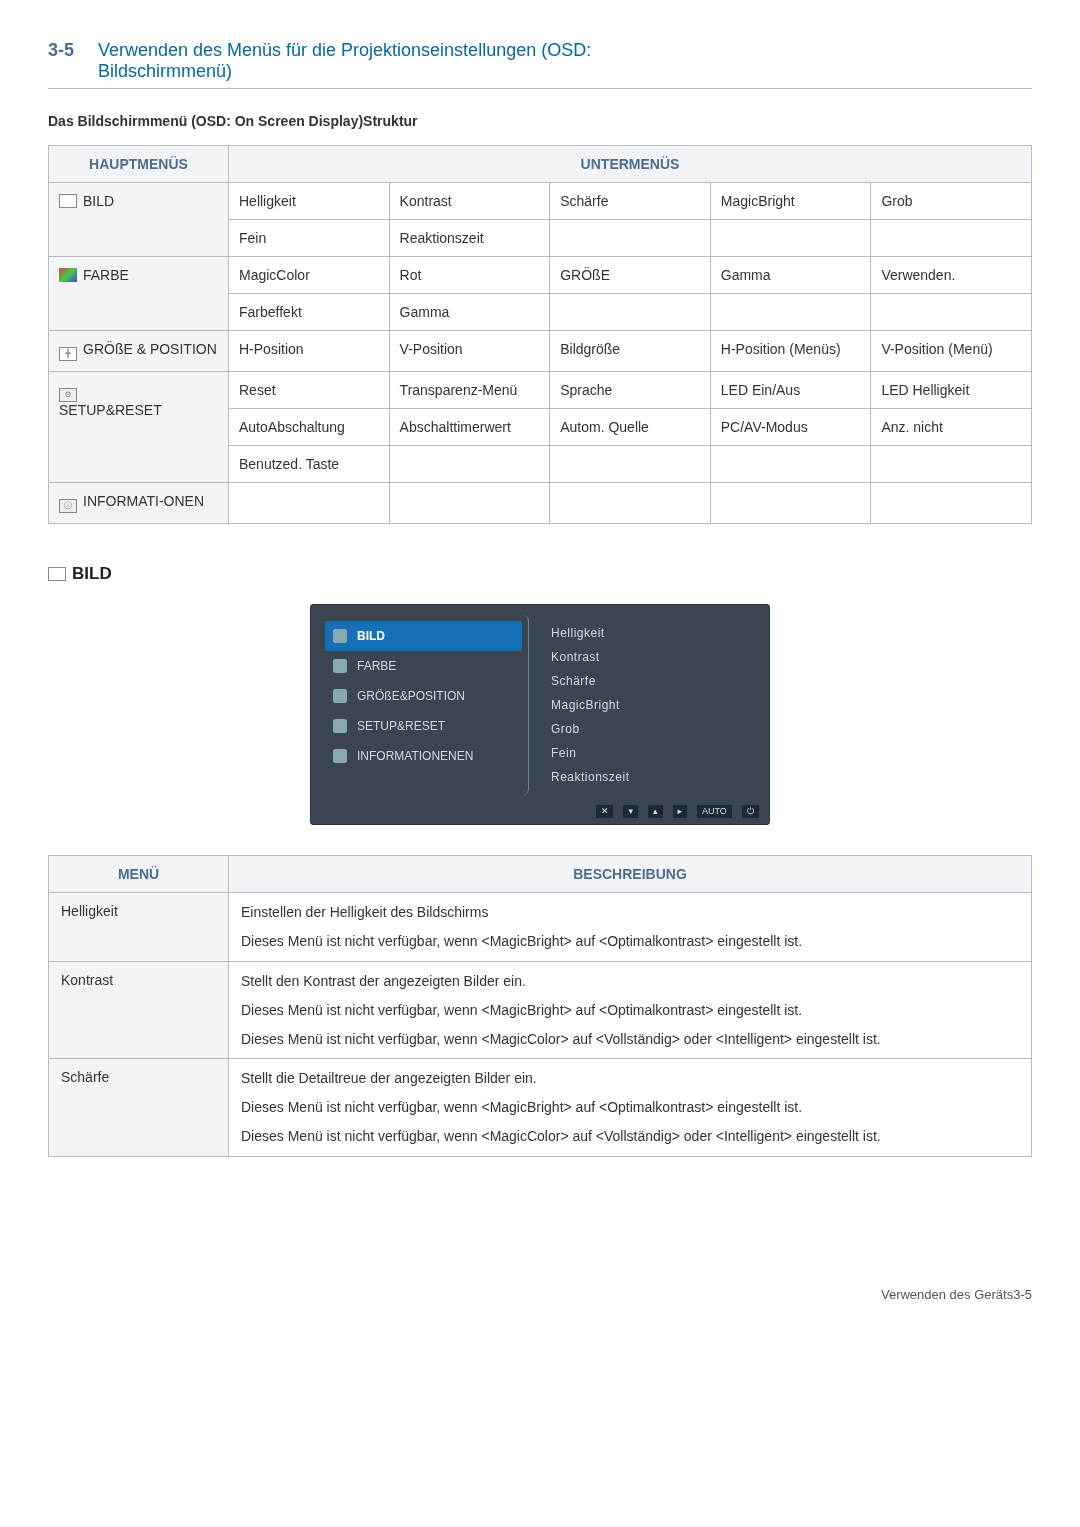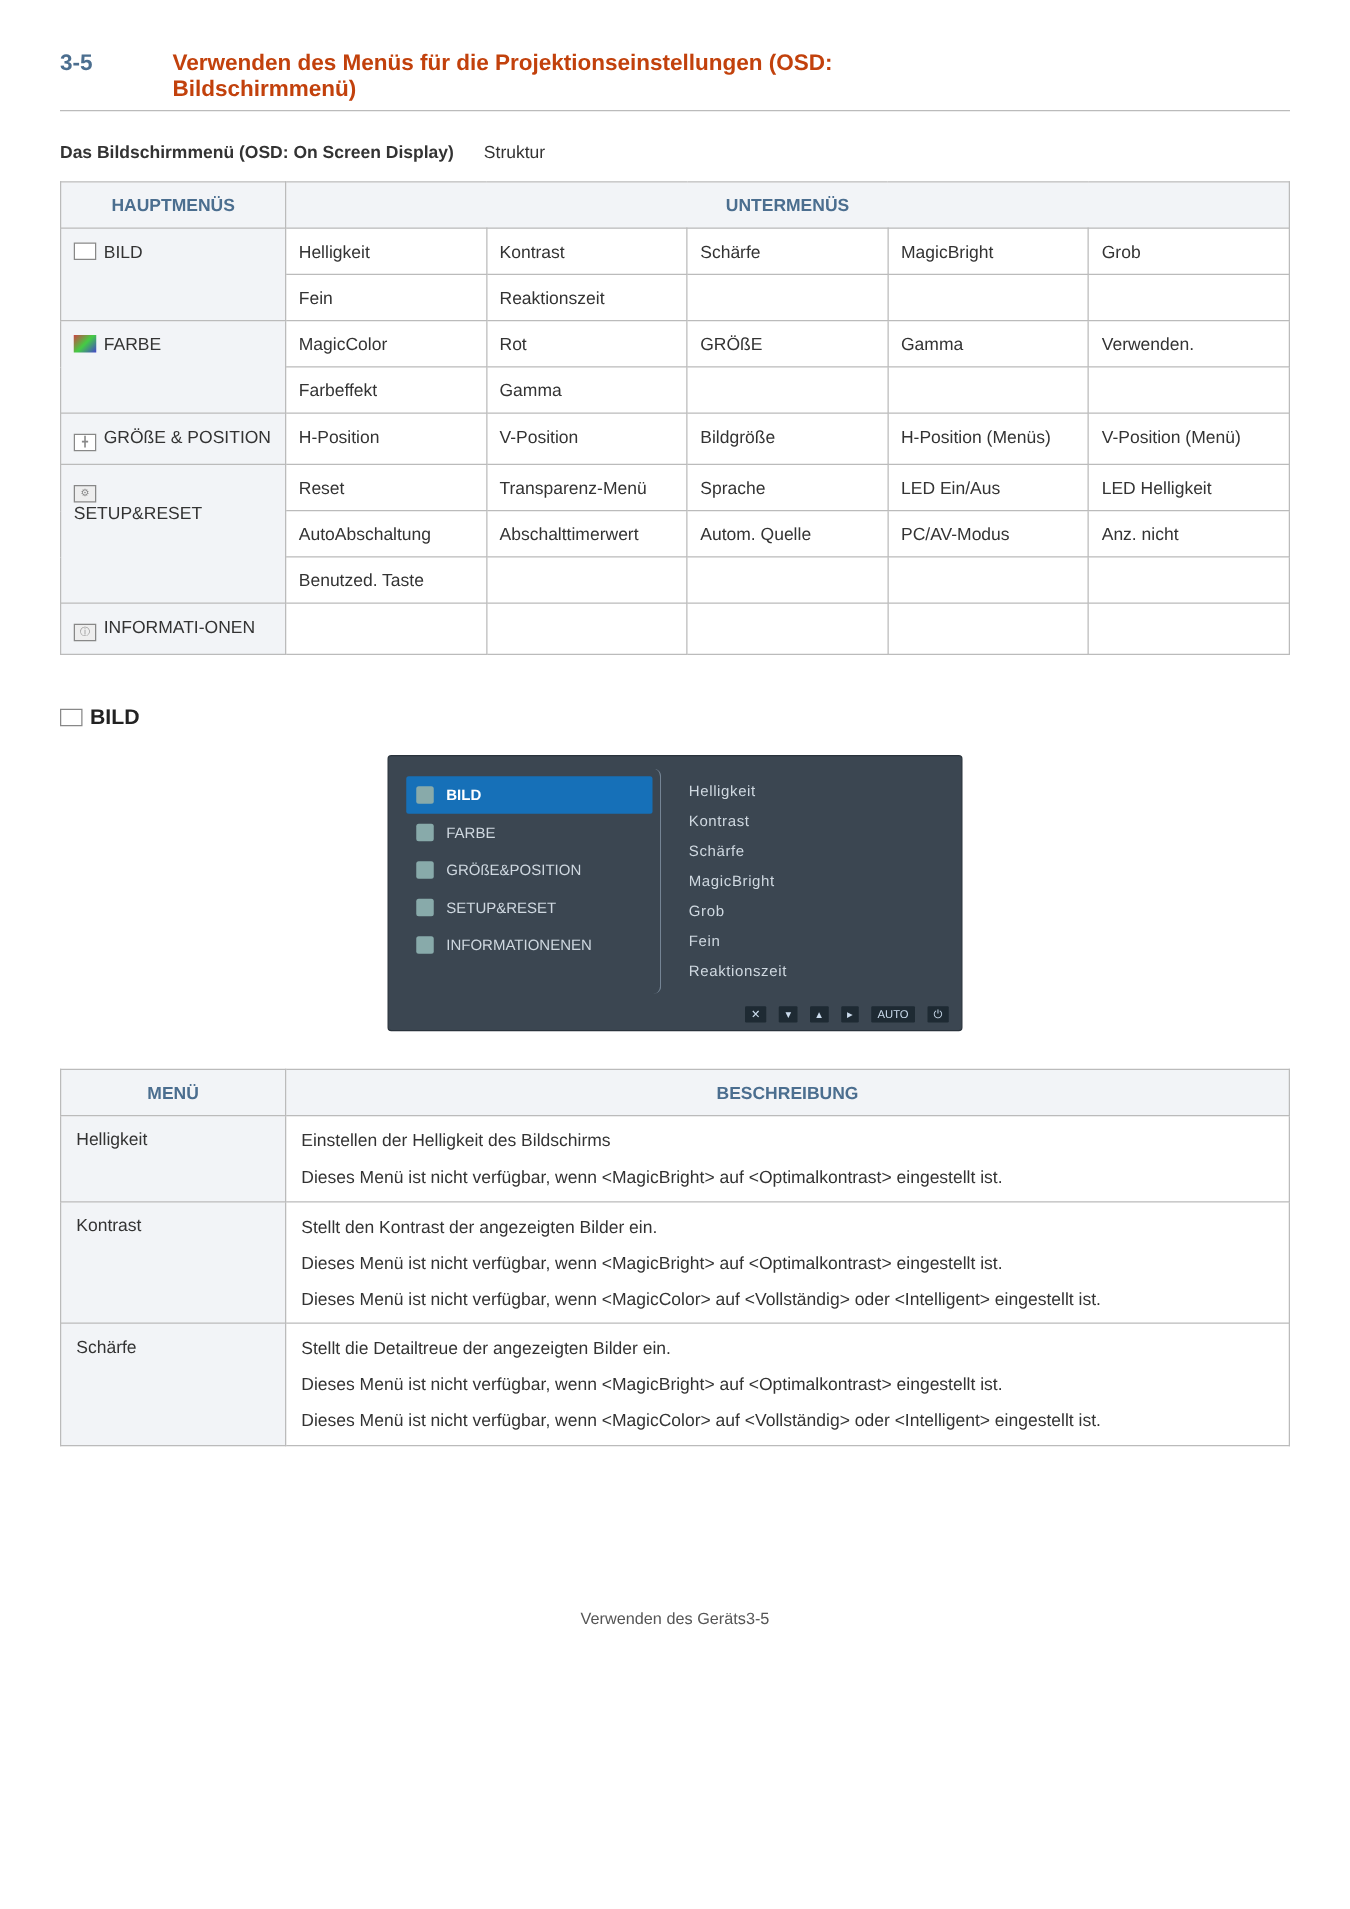--- a/index.html
+++ b/index.html
@@ -5,25 +5,25 @@
   * { box-sizing: border-box; margin: 0; padding: 0; }
   body {
     font-family: Arial, Helvetica, sans-serif;
     background: #fff;
     padding: 40px 48px 24px 48px;
     color: #333;
     font-size: 14px;
     width: 1080px;
   }
   .section-number { color: #4b6e8f; font-weight: bold; display: inline-block; margin-right: 20px; font-size: 18px; }
-  .section-title { color: #c2410c; font-weight: bold; font-size: 18px; display: inline-block; vertical-align: top; margin-left: 40px; }
+  .section-title { color: #0369a1; font-weight: normal; font-size: 18px; display: inline-block; vertical-align: top; }
   .title-row { margin-bottom: 6px; }
   hr.title-rule { border: none; border-top: 1px solid #bbb; margin-bottom: 24px; }
   .intro { font-weight: bold; font-size: 14px; margin-bottom: 16px; }
-  .intro .light { font-weight: normal; margin-left: 24px; }
+  .intro .light { font-weight: bold; }
   table.structure {
     border-collapse: collapse;
     width: 100%;
     table-layout: fixed;
     padding-left: 44px;
   }
   table.structure th, table.structure td {
     border: 1px solid #bbb;
     padding: 10px 10px;
     text-align: left;
@@ -120,21 +120,21 @@
   table.desc th {
     background: #f2f4f7;
     color: #4b6e8f;
     font-weight: bold;
     text-align: center;
   }
   table.desc td.menu-col { background:#f2f4f7; width:180px; vertical-align:top; }
   table.desc td.desc-col p { margin: 0 0 10px 0; line-height:1.35; }
   table.desc td.desc-col p:last-child { margin-bottom:0; }
   .footer {
-    display:flex; justify-content:center;
+    display:flex; justify-content:flex-end;
     margin-top:130px; font-size:13px; color:#555;
   }
   .col-menu { width:180px; }
 </style>
 </head>
 <body>
 
 <div class="title-row">
   <span class="section-number">3-5</span>
   <span class="section-title">

